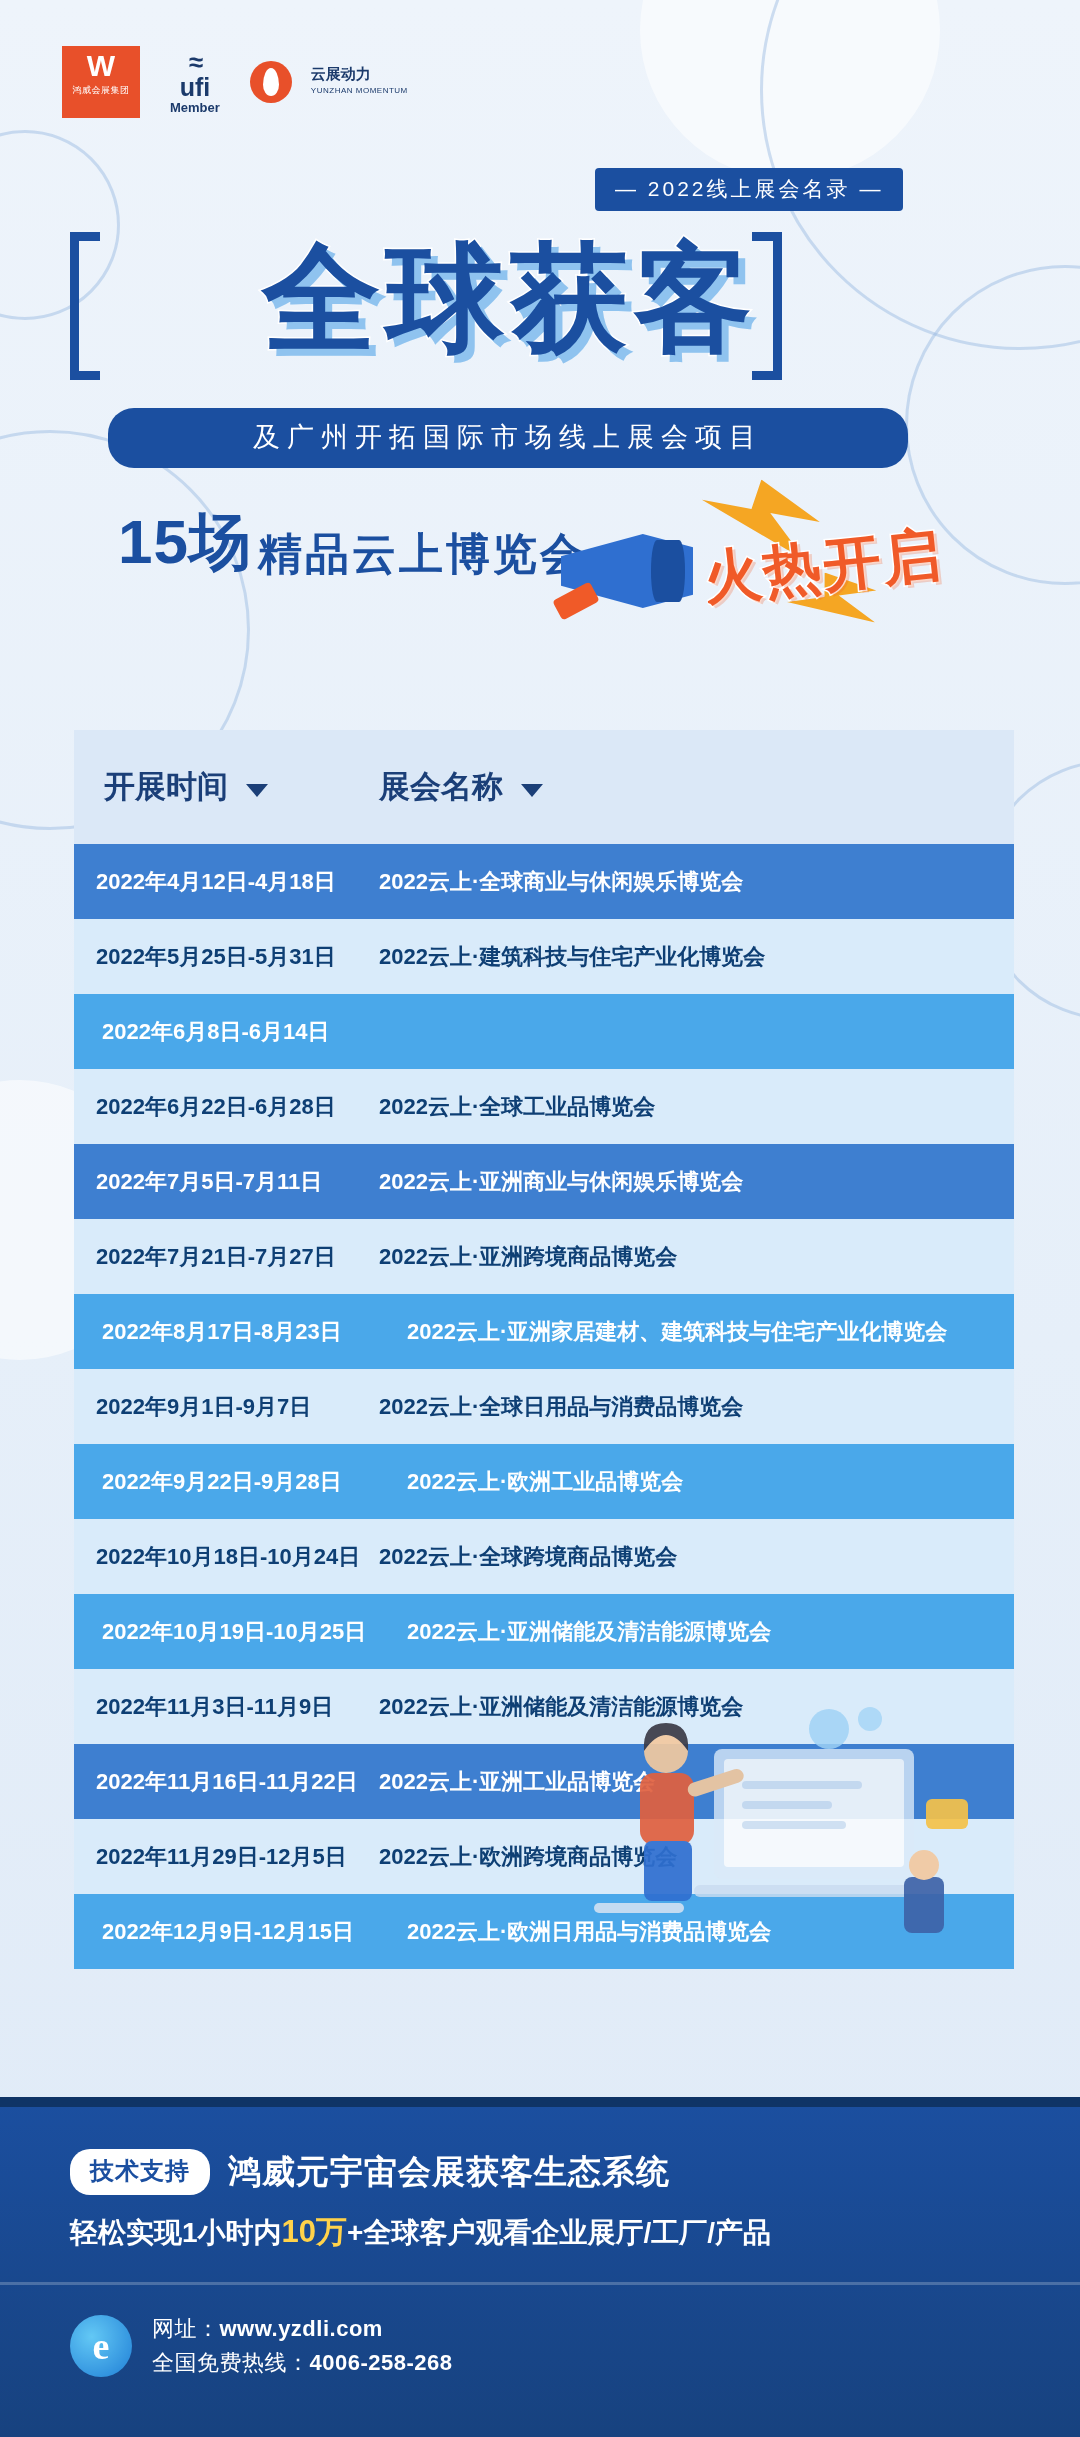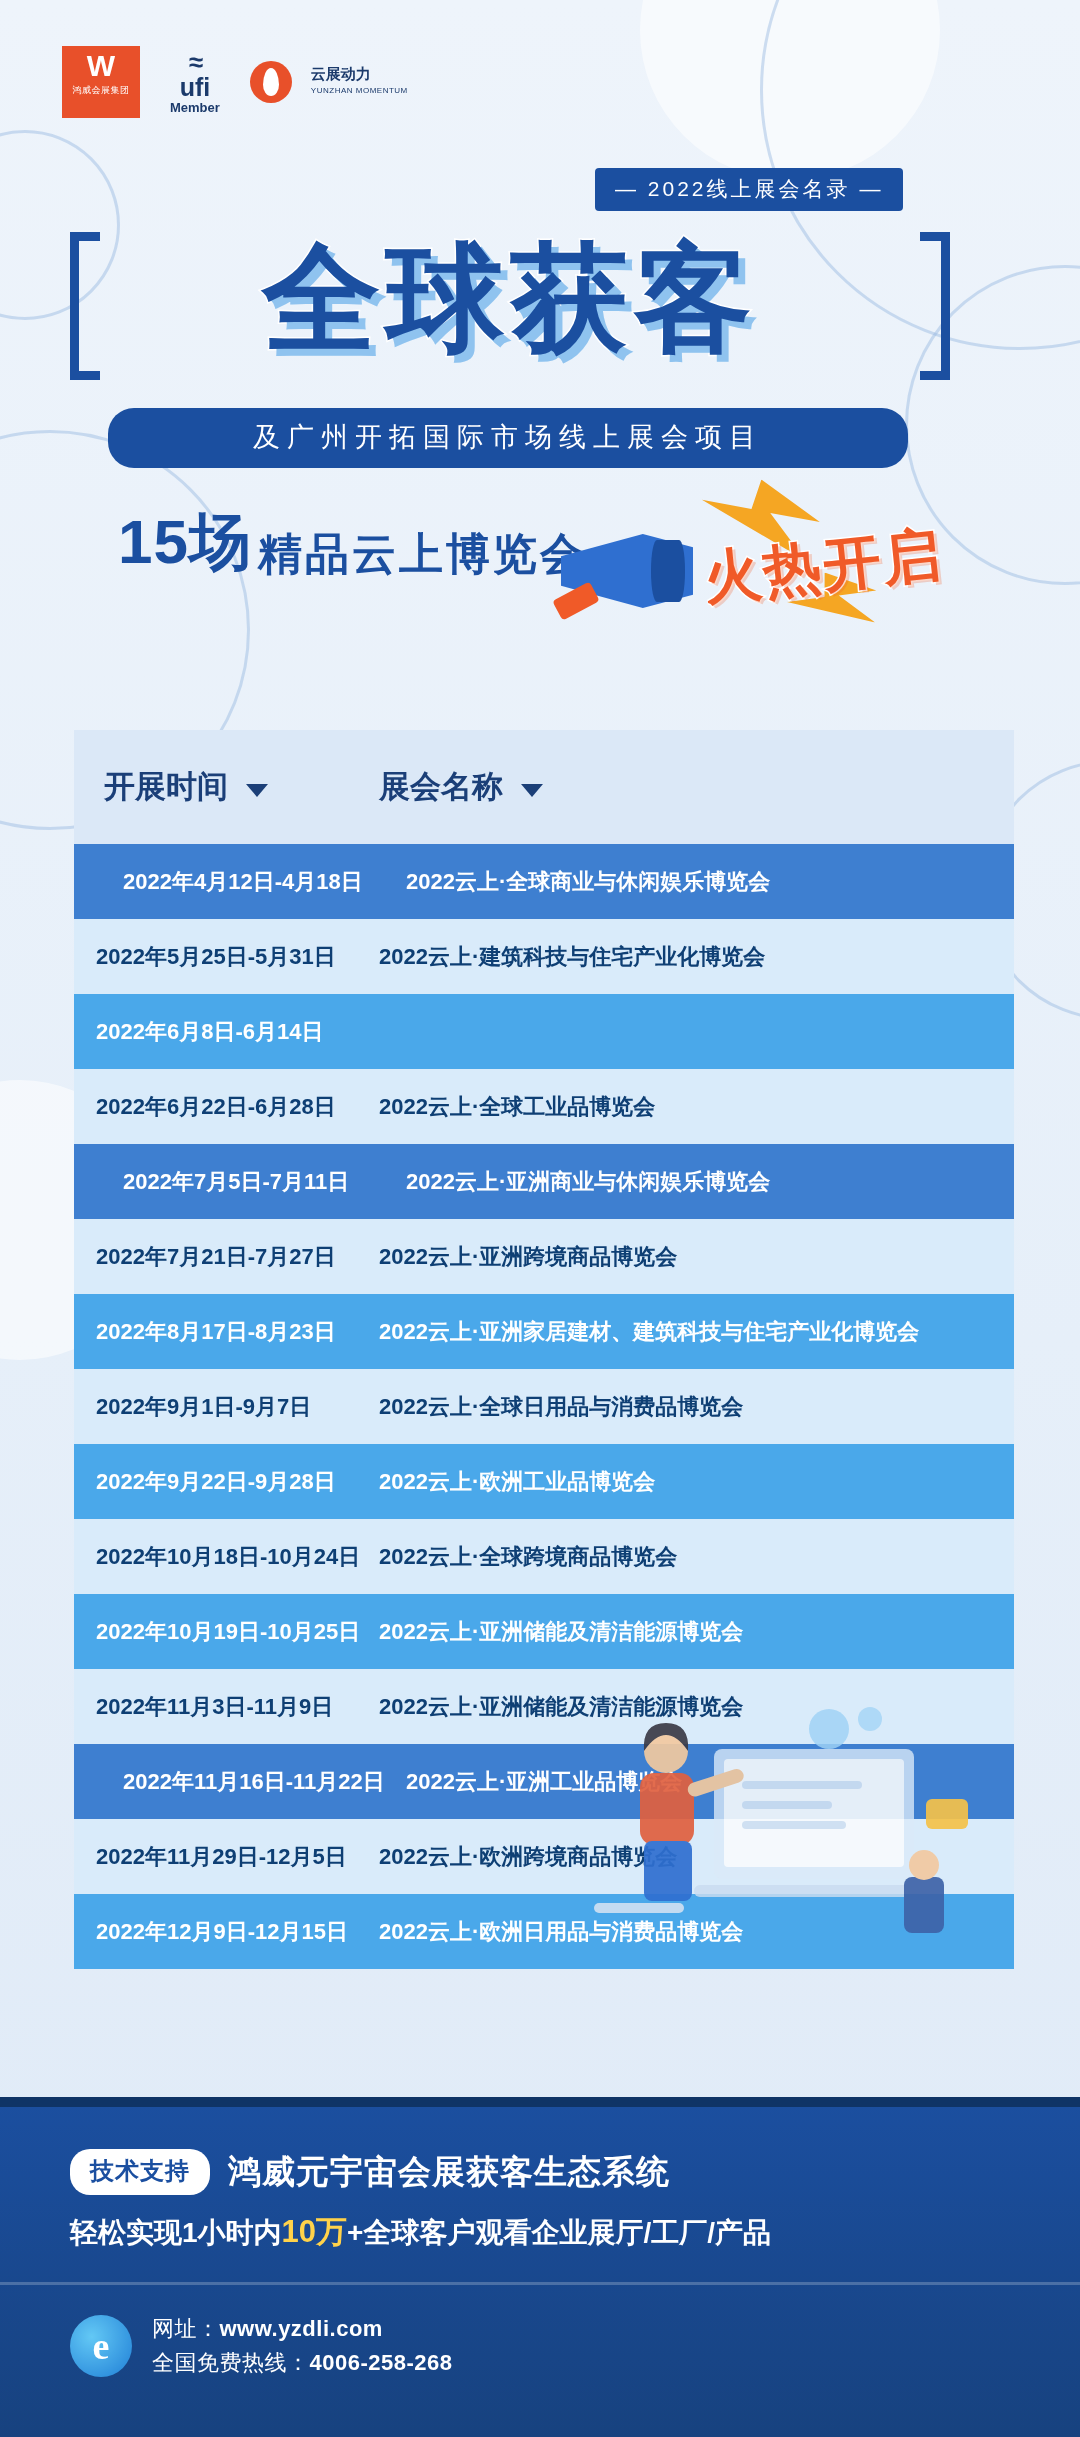--- a/index.html
+++ b/index.html
@@ -62,21 +62,21 @@
 
   
   .kicker {
     position: absolute; left: 595px; top: 168px;
     background: #1b4fa0; color: #fff;
     padding: 7px 20px 8px; border-radius: 4px;
     font-size: 21px; letter-spacing: 3px; white-space: nowrap;
   }
 
   .title-wrap {
-    position: absolute; left: 70px; top: 218px; width: 880px; height: 180px;
+    position: absolute; left: 70px; top: 218px; width: 712px; height: 180px;
   }
   .bracket-l, .bracket-r {
     position: absolute; top: 14px; width: 30px; height: 148px;
     border: 9px solid #1b4fa0;
   }
   .bracket-l { left: 0; border-right: none; }
   .bracket-r { right: 0; border-left: none; }
   .maintitle {
     position: absolute; left: 55px; top: 0; width: 770px;
     text-align: center;
@@ -150,24 +150,24 @@
     border-top: 13px solid #1b3f78; display: inline-block; margin-top: 6px;
   }
   .row { display: flex; align-items: center; height: 75px; }
   .row.light { background: #56a9e8; }
   .row .c-a {
     width: 305px; padding-left: 22px; color: #fff; font-size: 22px; font-weight: 700;
   }
   .row .c-b { flex: 1; color: #fff; font-size: 22px; font-weight: 700; }
   .row.light .c-a, .row.light .c-b { color: #0e3f74; }
   .row.light { background: #d9ebfa; }
-  .row.blue { background: #3e7fd0; padding-left: 27px; }
+  .row.blue { background: #3e7fd0; }
   .row.blue .c-a, .row.blue .c-b { color: #ffffff; }
   .row.cyan { background: #4aa8ea; }
-  .row.cyan .c-a, .row.cyan .c-b { color: #ffffff; }
+  .row.cyan .c-a, .row.cyan .c-b { color: #ffffff; padding-left: 28px; }
 
   
   .illus {
     position: absolute; right: 10px; bottom: 0; width: 430px; height: 280px;
     pointer-events: none; opacity: .92;
   }
 
   
   .footer {
     position: absolute; left: 0; bottom: 0; width: 1080px; height: 340px;

